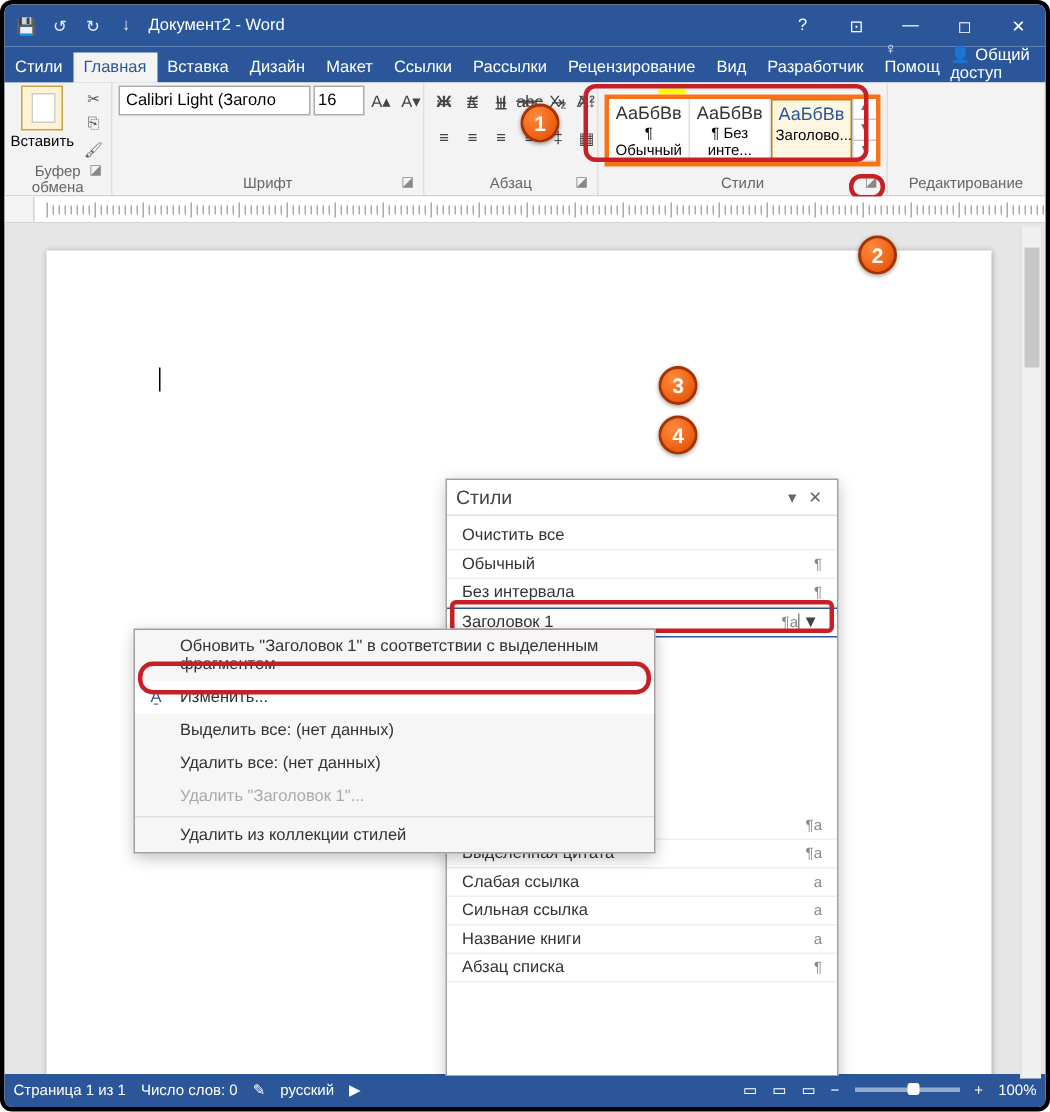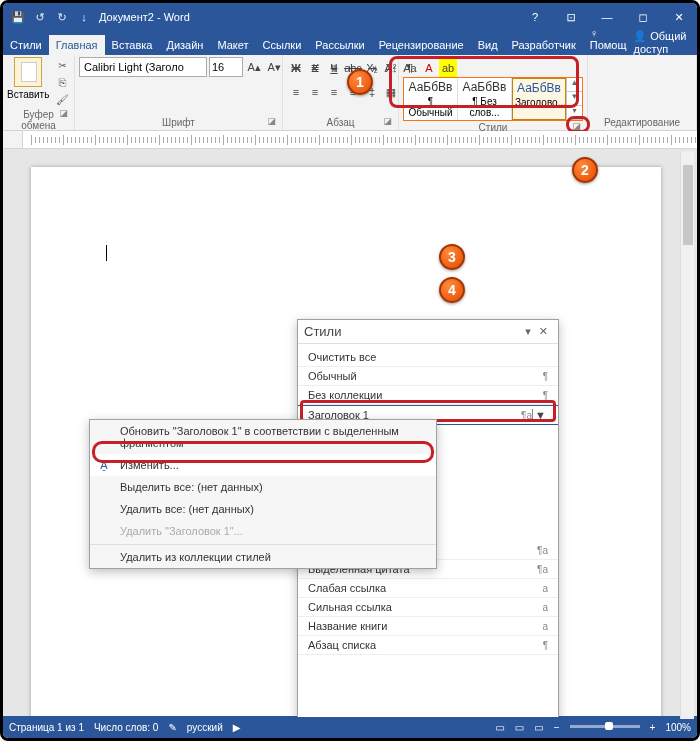--- a/index.html
+++ b/index.html
@@ -41,21 +41,21 @@
 .mini-btn { width: 18px; height: 18px; font-size: 11px; color: #444; display: inline-flex; align-items: center; justify-content: center; cursor: pointer; }
 .font-row2, .font-row3 { display: flex; gap: 1px; align-items: center; margin-top: 2px; }
 .b { font-weight: bold; }
 .i { font-style: italic; }
 .u { text-decoration: underline; }
 .para-group { width: 116px; }
 .para-row { display: flex; gap: 1px; margin-top: 2px; }
 
 
 .styles-group { flex: 0 0 186px; position: relative; }
-.style-gal { display: flex; border: 1px solid #f97316; background: #fff; height: 48px; margin-top: 20px; }
+.style-gal { display: flex; border: 3px solid #f97316; background: #fff; height: 48px; margin-top: 6px; }
 .style-item { width: 54px; border-right: 1px solid #e0e0e0; padding: 2px; font-size: 10px; text-align: center; cursor: pointer; }
 .style-item .prev { font-size: 12px; color: #333; margin-bottom: 2px; }
 .style-item.sel { border: 1px solid #b8860b; background: #fdf6e3; }
 .style-item.sel .prev { color: #2b579a; }
 .gal-ctrl { width: 16px; display: flex; flex-direction: column; border-left: 1px solid #c7c7c7; }
 .gal-ctrl span { flex: 1; font-size: 8px; text-align: center; border-bottom: 1px solid #c7c7c7; cursor: pointer; color: #666; }
 
 .edit-group { flex: 1; }
 
 
@@ -212,21 +212,21 @@
   </div>
 
   <div class="group styles-group">
     <div class="style-gal">
       <div class="style-item">
         <div class="prev">АаБбВв</div>
         <div>¶ Обычный</div>
       </div>
       <div class="style-item">
         <div class="prev">АаБбВв</div>
-        <div>¶ Без слов...</div>
+        <div>¶ Без инте...</div>
       </div>
       <div class="style-item sel">
         <div class="prev">АаБбВв</div>
         <div>Заголово...</div>
       </div>
       <div class="gal-ctrl">
         <span>▲</span>
         <span>▼</span>
         <span>▾</span>
       </div>
@@ -432,21 +432,21 @@
     </div>
     <div class="sp-list">
       <div class="sp-item">
           <span class="nm">Очистить все</span>
         </div>
       <div class="sp-item">
           <span class="nm">Обычный</span>
           <span class="mk">¶</span>
         </div>
       <div class="sp-item">
-          <span class="nm">Без коллекции</span>
+          <span class="nm">Без интервала</span>
           <span class="mk">¶</span>
         </div>
       <div class="sp-item hl">
         <span class="nm">Заголовок 1</span>
         <span class="mk">¶a</span>
         <span class="dd">▼</span>
       </div>
     </div>
     <div style="height:108px;"></div>
     <div class="sp-list">

